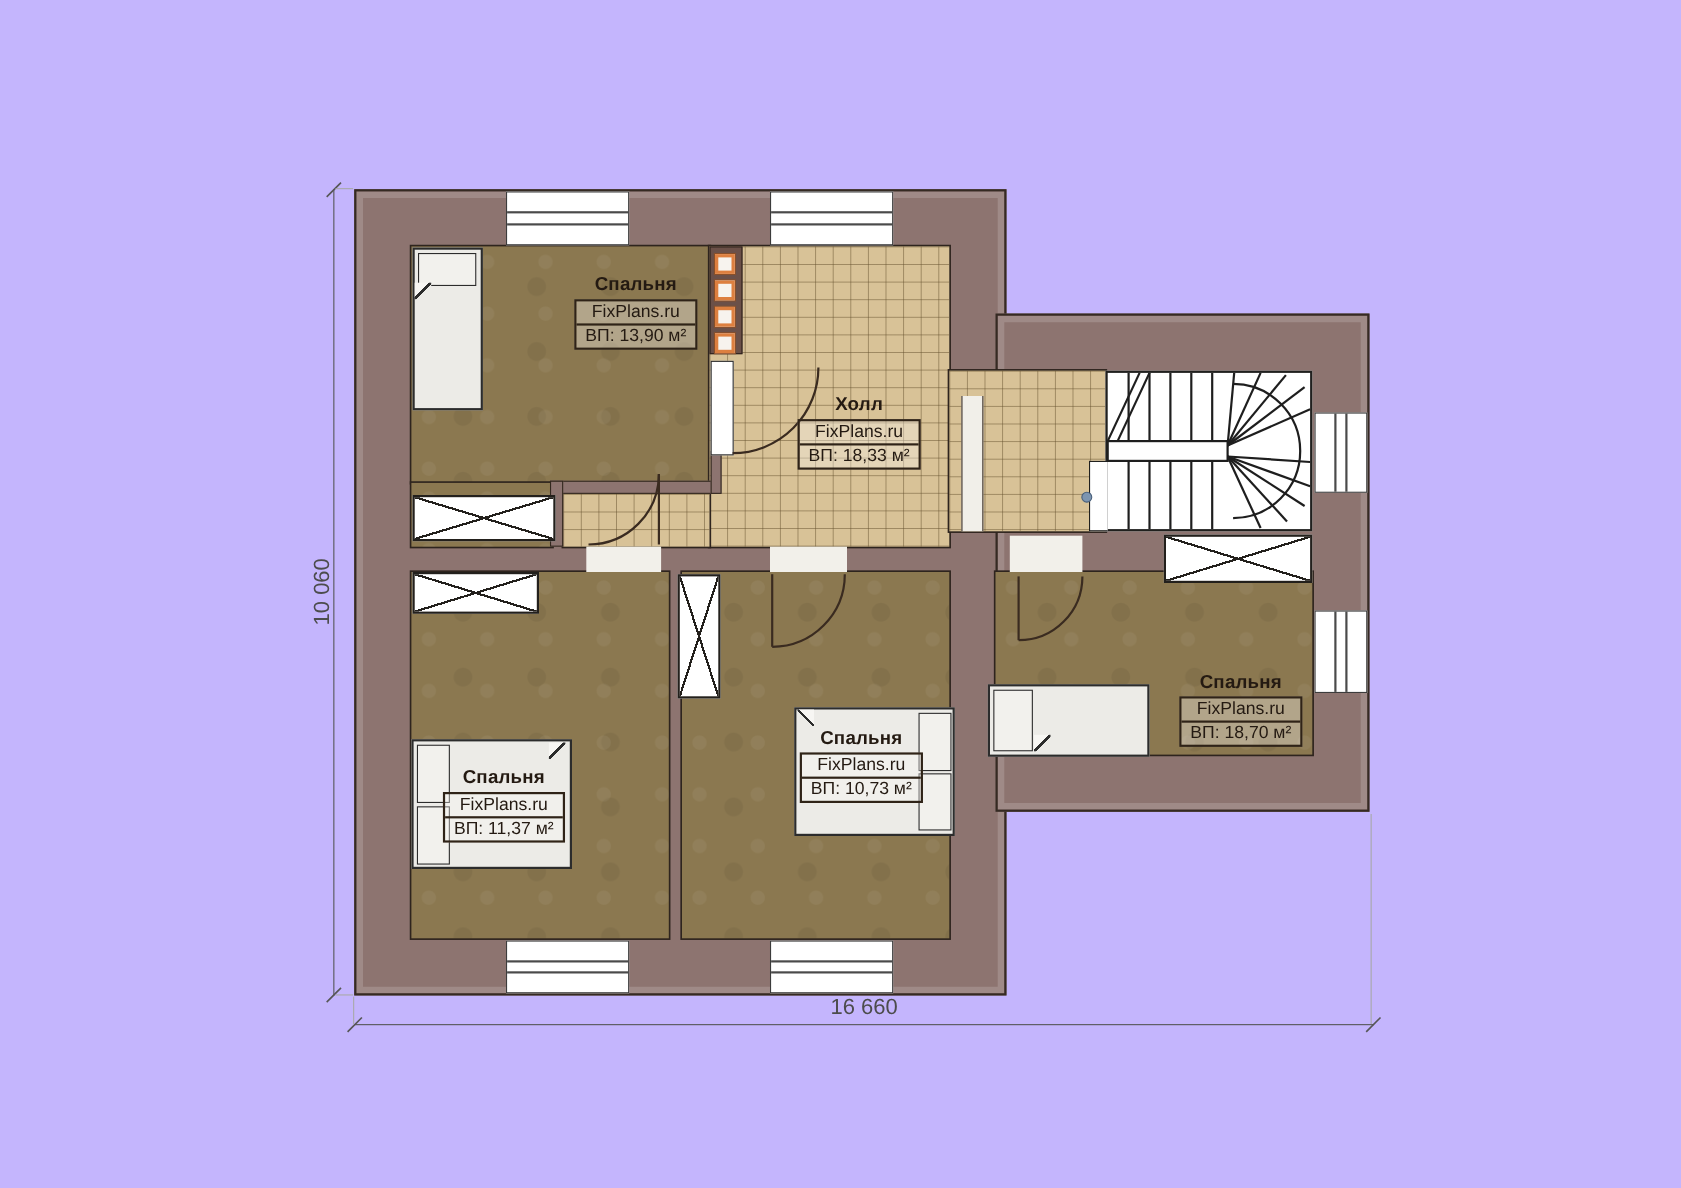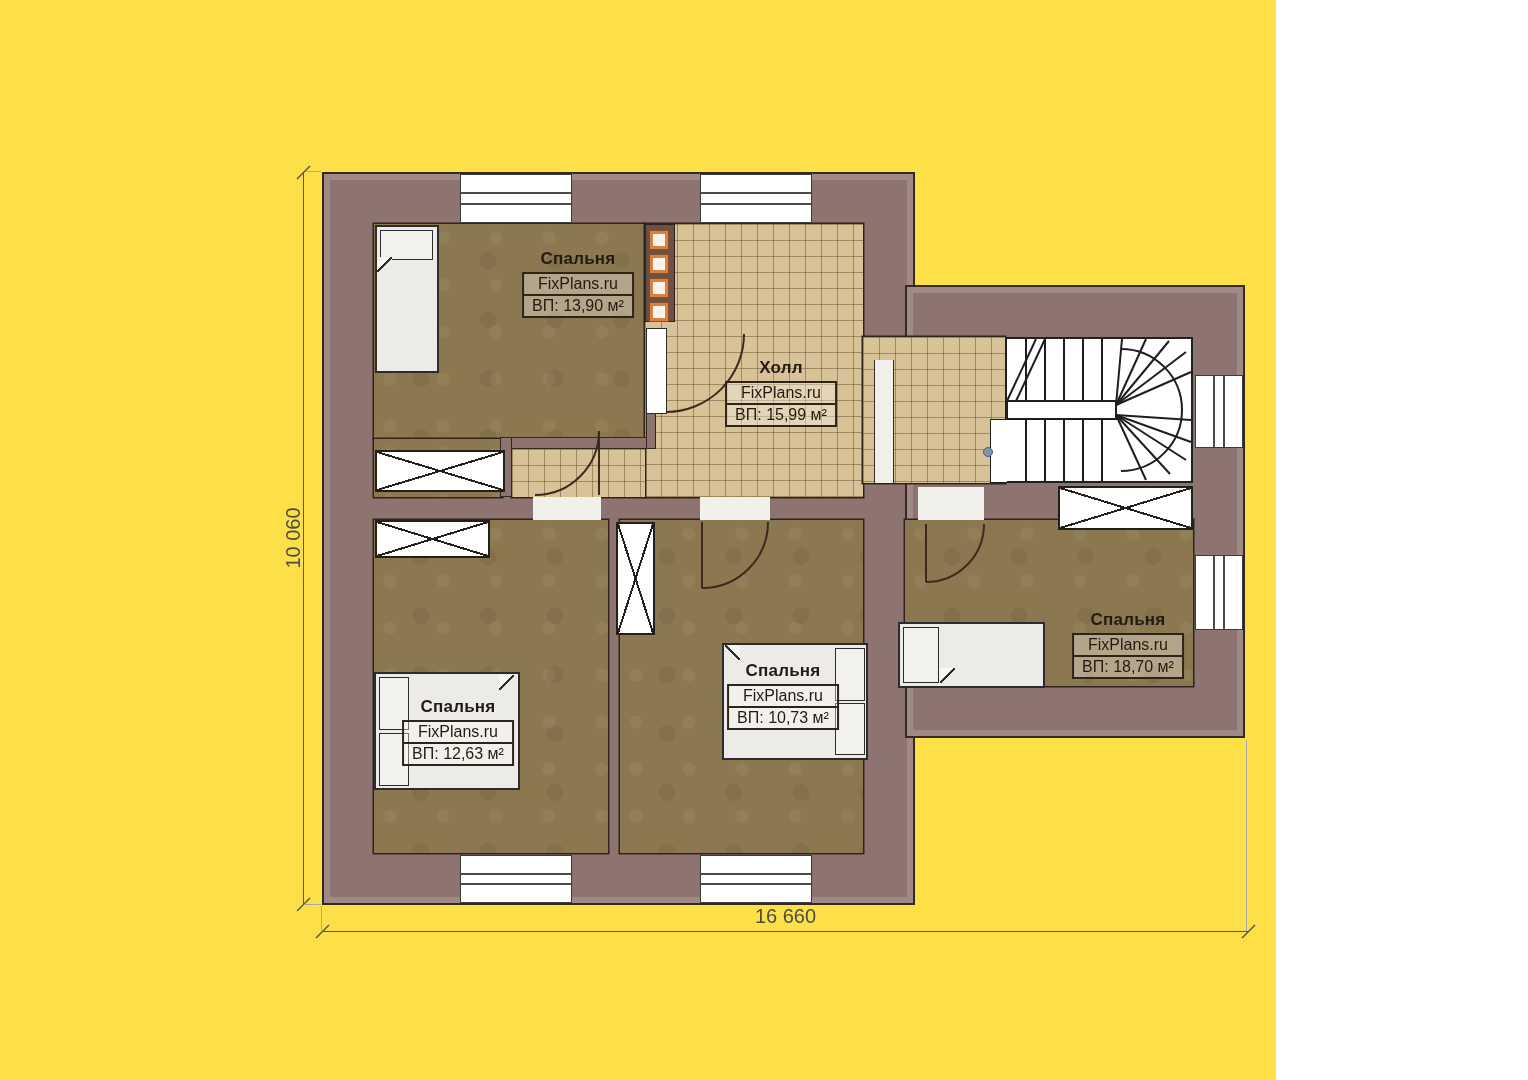--- a/index.html
+++ b/index.html
@@ -1,17 +1,17 @@
 <!DOCTYPE html>
 <html><head>
 <meta charset="utf-8">
 <style>
   * { margin:0; padding:0; box-sizing:border-box; }
   html,body { background:#ffffff; font-family:"Liberation Sans", sans-serif; }
-  #canvas { position:relative; width:1276px; height:1080px; background:#fde047; overflow:hidden; }
+  #canvas { position:relative; width:1528px; height:1080px; background:#c4b5fd; overflow:hidden; }
   .abs { position:absolute; }
 
   
   .wall { background:#8d7470; border:2px solid #352a23; box-shadow: inset 0 0 0 6px rgba(255,255,255,.16); }
   .wallbit { background:#8d7470; border:1px solid #33281f; }
 
   
   .floor { box-shadow:0 0 0 1.5px #2e241e; }
   .carpet { background-color:#8b7850;
     background-image:
@@ -195,29 +195,29 @@
     <div class="rbox">
       <div class="rrow">FixPlans.ru</div>
       <div class="rrow">ВП: 13,90 м²</div>
     </div>
   </div>
 
   <div class="rlabel" style="left:765px; top:358px;padding-left:32px;">
     <div class="rname">Холл</div>
     <div class="rbox">
       <div class="rrow">FixPlans.ru</div>
-      <div class="rrow">ВП: 15,99 м²</div>
+      <div class="rrow">ВП: 18,33 м²</div>
     </div>
   </div>
 
   <div class="rlabel" style="left:458px; top:697px;">
     <div class="rname">Спальня</div>
     <div class="rbox">
       <div class="rrow">FixPlans.ru</div>
-      <div class="rrow">ВП: 12,63 м²</div>
+      <div class="rrow">ВП: 11,37 м²</div>
     </div>
   </div>
 
   <div class="rlabel" style="left:783px; top:661px;">
     <div class="rname">Спальня</div>
     <div class="rbox">
       <div class="rrow">FixPlans.ru</div>
       <div class="rrow">ВП: 10,73 м²</div>
     </div>
   </div>

